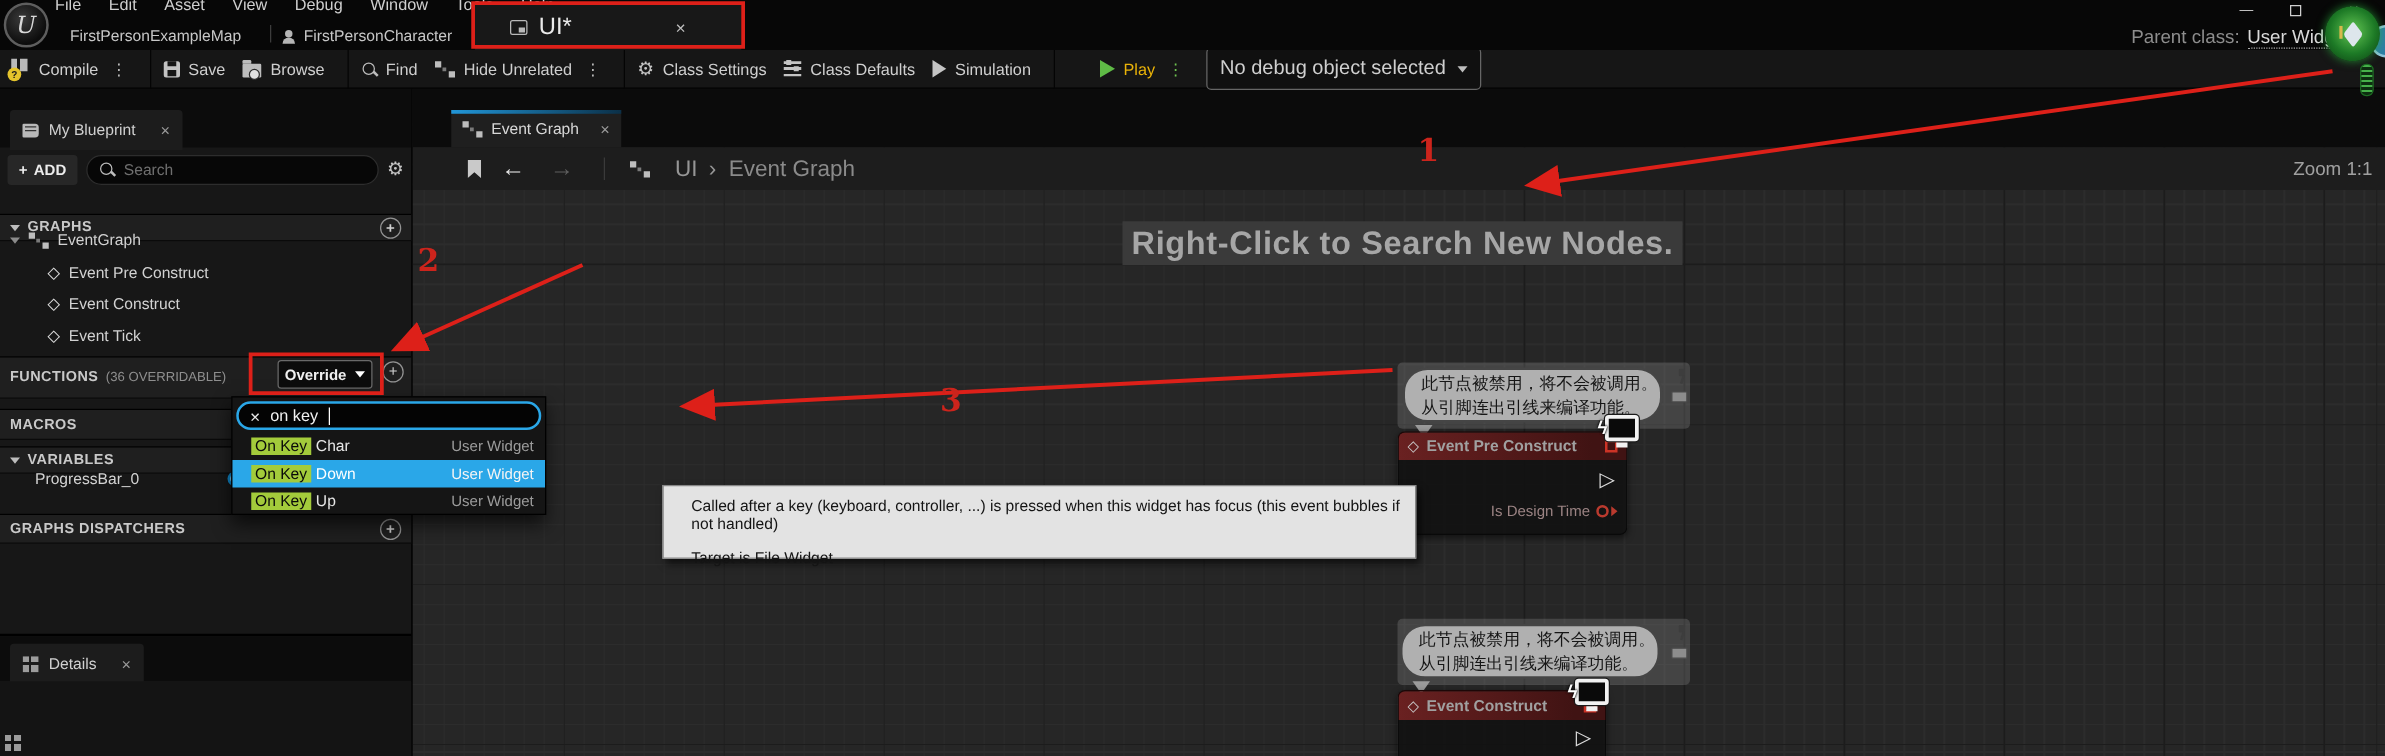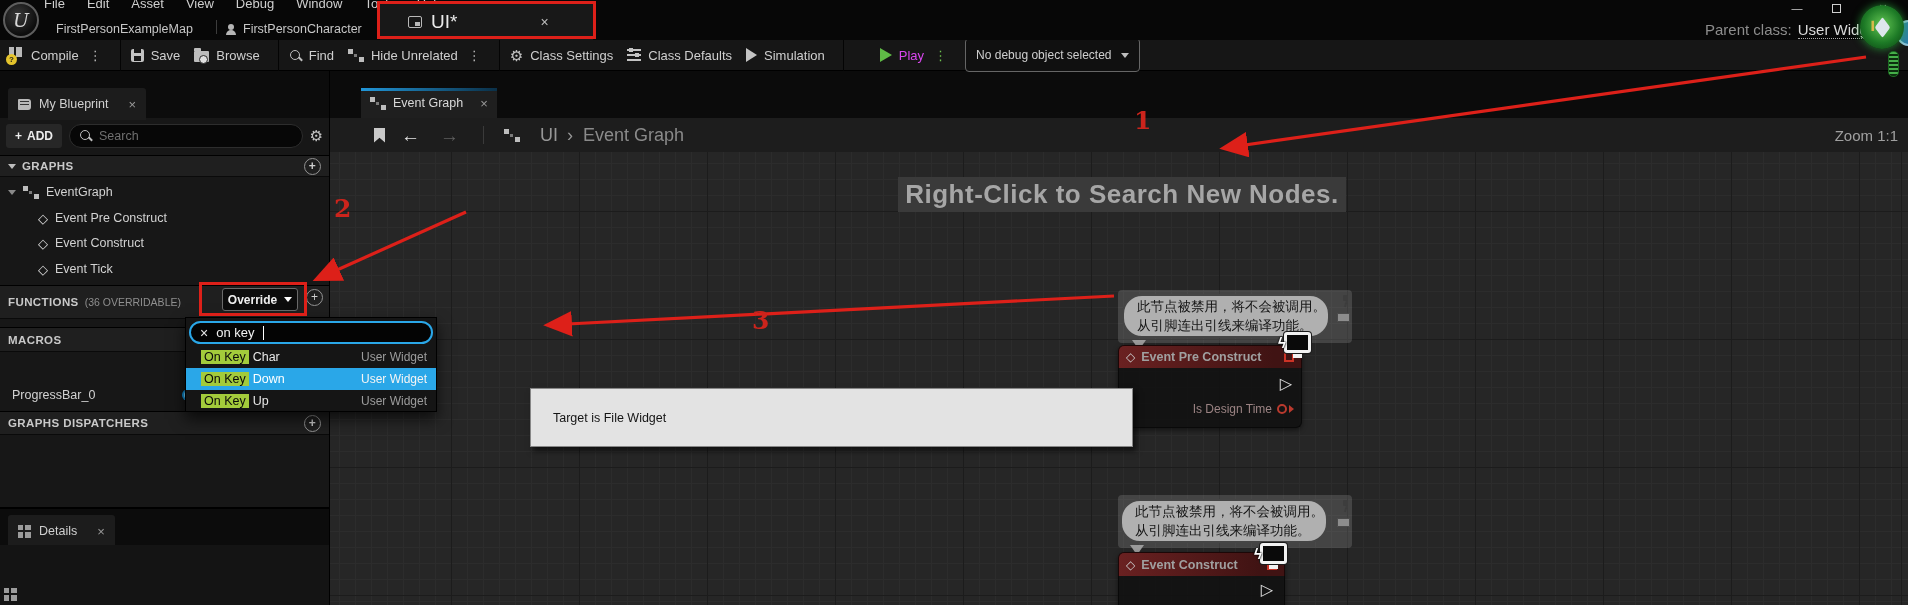--- a/index.html
+++ b/index.html
@@ -60,22 +60,22 @@
 .i-node:after{content:"";position:absolute;right:0;bottom:0;width:5px;height:5px;background:#bdbdbd;box-shadow:-6px -4px 0 -1px #7a7a7a}
 .i-node.blue:before{background:#48b6ff}
 .i-node.blue:after{background:#48b6ff;box-shadow:-6px -4px 0 -1px #2f7fb3}
 .gearglyph{font-size:15px;color:#c4c4c4;line-height:15px}
 .i-sliders{width:14px;height:12px;position:relative;background:
   linear-gradient(#c4c4c4 0 2px,transparent 2px 5px,#c4c4c4 5px 7px,transparent 7px 10px,#c4c4c4 10px 12px)}
 .i-sliders:before{content:"";position:absolute;left:2px;top:-1px;width:4px;height:4px;background:#c4c4c4}
 .i-sliders:after{content:"";position:absolute;right:2px;top:4px;width:4px;height:4px;background:#c4c4c4}
 .i-sim{width:0;height:0;border-left:11px solid #c4c4c4;border-top:7px solid transparent;border-bottom:7px solid transparent;position:relative}
 .i-play{width:0;height:0;border-left:12px solid #5fbb46;border-top:7px solid transparent;border-bottom:7px solid transparent}
-.playlbl{color:#d946ef}
-.debugdd{display:flex;align-items:center;gap:9px;border:1px solid #666;border-radius:4px;height:22px;padding:16px 10px;background:#101010;font-size:12px;color:#cfcfcf;margin-left:4px}
+.playlbl{color:#eab308}
+.debugdd{display:flex;align-items:center;gap:9px;border:1px solid #666;border-radius:4px;height:22px;padding:16px 10px;background:#101010;font-size:16px;color:#cfcfcf;margin-left:4px}
 .chev{width:0;height:0;border-left:4px solid transparent;border-right:4px solid transparent;border-top:5px solid #bdbdbd}
 .rightbtn{position:absolute;top:44px;height:25px;border-radius:3px;display:flex;align-items:center;gap:7px;padding:0 10px;font-size:13px}
 .btn-designer{left:1696px;width:102px;background:#262626;color:#d2d2d2}
 .btn-graph{left:1806px;width:72px;background:#101010;color:#48b6ff;font-weight:bold}
 .i-pen{width:13px;height:13px;position:relative}
 .i-pen:before{content:"";position:absolute;left:1px;top:5px;width:11px;height:3px;background:#c4c4c4;transform:rotate(-35deg)}
 .i-pen:after{content:"";position:absolute;left:0px;top:9px;width:3px;height:3px;background:#8a8a8a}
 
 .sidebar{position:absolute;left:0;top:71px;width:330px;height:534px;background:#171717;border-right:1px solid #000;z-index:10}
 .tabstrip{position:absolute;left:0;top:0;width:100%;height:47px;background:#0c0c0c}
@@ -274,21 +274,21 @@
       <span>+</span>
       <span>ADD</span>
     </div>
     <div class="searchpill">
       <span class="i-mag"></span>
       <span class="ph">Search</span>
     </div>
     <span class="gearglyph">⚙</span>
   </div>
 
-  <div class="shead" style="top:84px;height:22px">
+  <div class="shead" style="top:100px;height:22px">
     <span class="chev"></span>
     <span>GRAPHS</span>
     <span class="pluscirc">+</span>
   </div>
   <div class="srow" style="top:110px;height:22px;padding-left:8px">
     <span class="chev" style="border-top-color:#8a8a8a"></span>
     <span class="i-node"></span>
     <span>EventGraph</span>
   </div>
   <div class="srow" style="top:137px;height:20px;padding-left:38px">
@@ -308,21 +308,25 @@
     <span class="note">(36 OVERRIDABLE)</span>
   </div>
   <div class="overridebtn">
     <span>Override</span>
     <span class="chev" style="border-top-color:#fff"></span>
   </div>
   <span class="pluscirc pluso">+</span>
   <div class="shead" style="top:256px;height:25px">
     <span>MACROS</span>
   </div>
-  <div class="srow" style="top:312px;height:24px;padding-left:12px">
+  <div class="shead" style="top:286px;height:22px">
+    <span class="chev"></span>
+    <span>VARIABLES</span>
+  </div>
+  <div class="srow" style="top:300px;height:24px;padding-left:28px">
     <span>ProgressBar_0</span>
     <span class="toggle"></span>
   </div>
   <div class="shead" style="top:340px;height:24px">
     <span>GRAPHS DISPATCHERS</span>
     <span class="pluscirc">+</span>
   </div>
 
   <div class="detailsep"></div>
   <div class="detailstrip"></div>
@@ -423,20 +427,21 @@
     <span class="tgt">User Widget</span>
   </div>
   <div class="poprow">
     <span class="chip">On Key</span>
     <span class="rest">Up</span>
     <span class="tgt">User Widget</span>
   </div>
 </div>
 
 <div class="tooltip">
+  <div>Called after a key (keyboard, controller, ...) is pressed when this widget has focus (this event bubbles if not handled)</div>
   <div class="l2">Target is File Widget</div>
 </div>
 
 <div class="redbox" style="left:377px;top:1px;width:219px;height:38px"></div>
 <div class="redbox" style="left:199px;top:282px;width:108px;height:34px"></div>
 <svg class="overlay-svg" width="1908" height="605">
   <defs>
     <marker id="ah" markerWidth="9" markerHeight="8" refX="7.5" refY="4" orient="auto" markerUnits="strokeWidth">
       <path d="M0,0 L9,4 L0,8 z" fill="#dd2019"></path>
     </marker>

